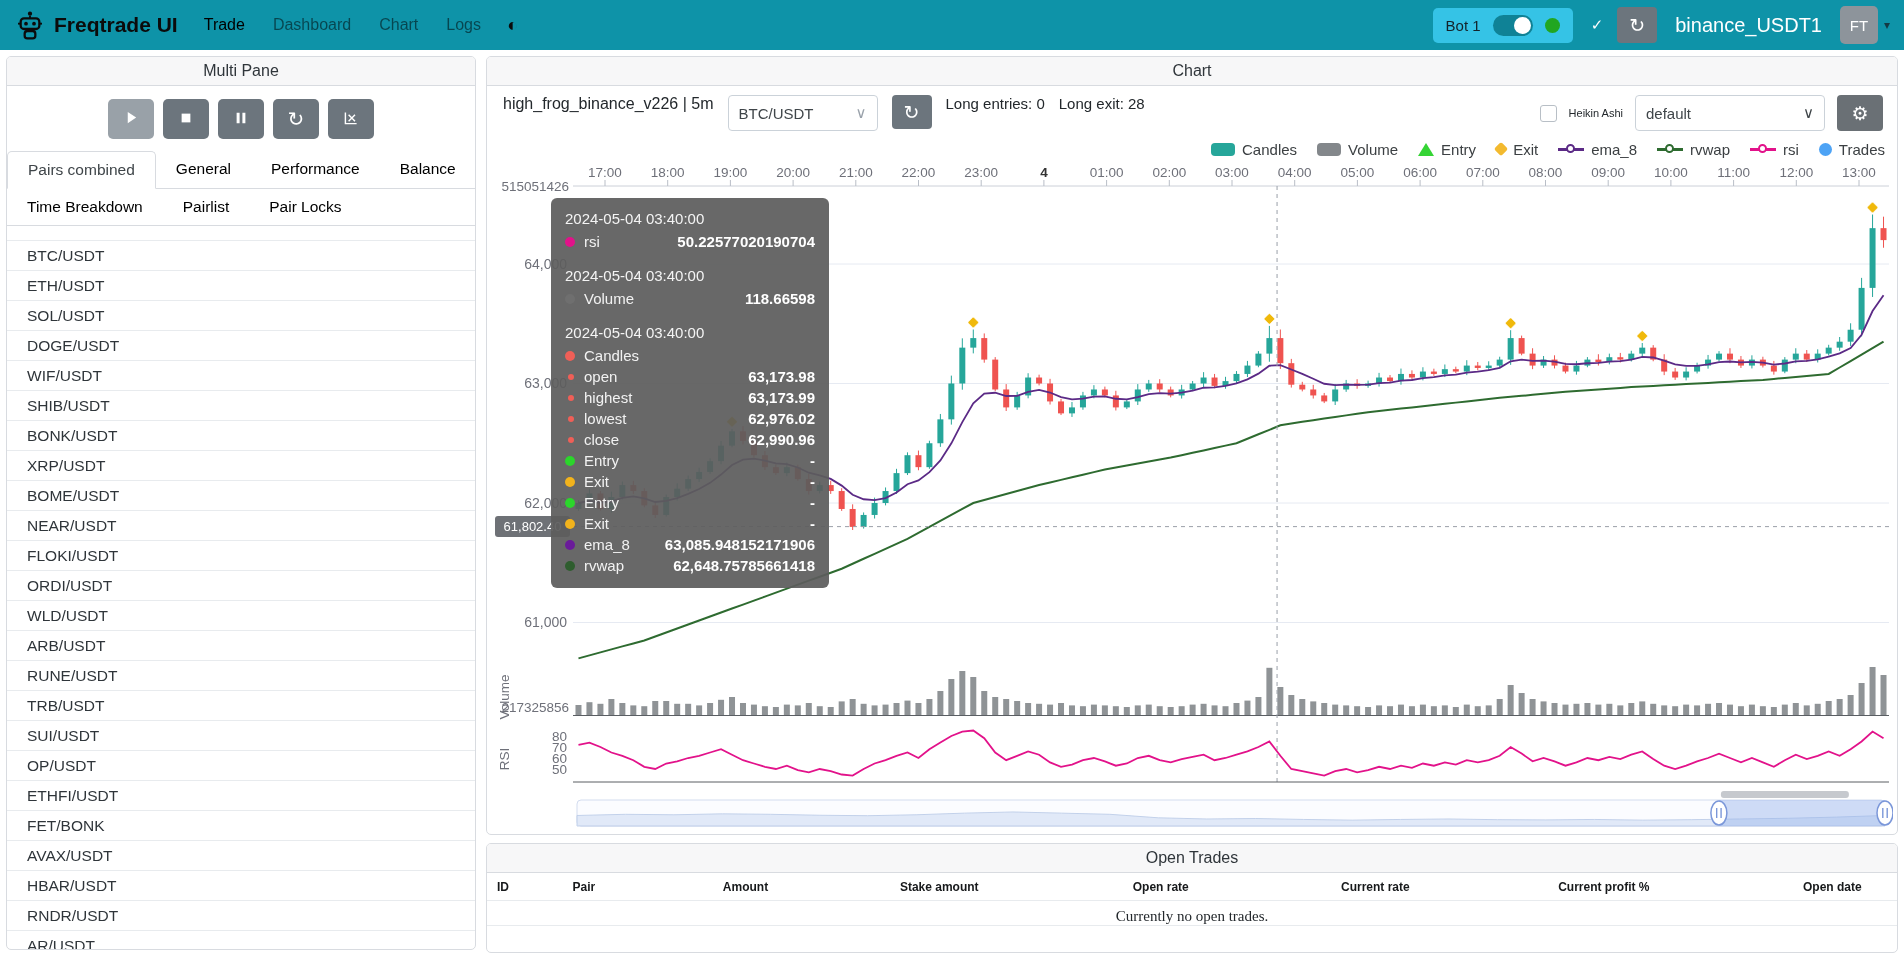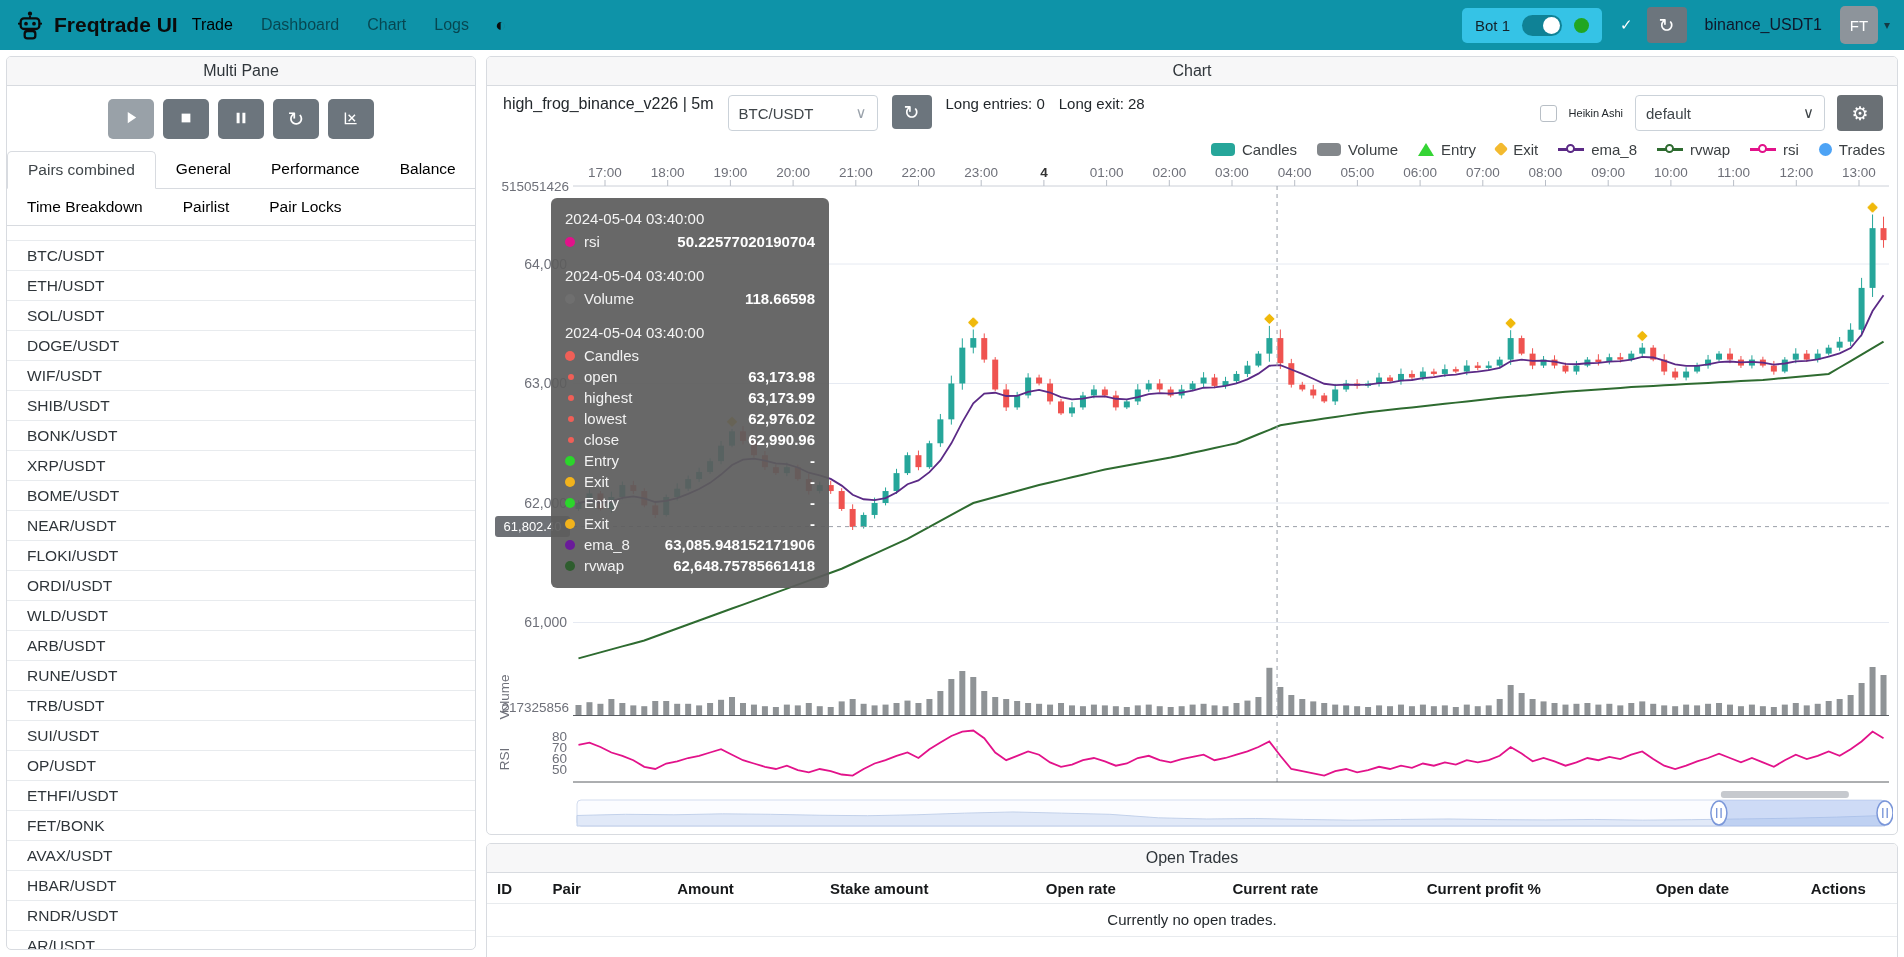--- a/index.html
+++ b/index.html
@@ -1,37 +1,37 @@
 <!DOCTYPE html>
 <html><head>
 <meta charset="utf-8">
 <style>
   * { box-sizing: border-box; margin: 0; padding: 0; }
   html,body { width:1904px; height:957px; overflow:hidden; background:#fff;
     font-family:"Liberation Sans", sans-serif; color:#23282c; }
 
   
   .navbar { height:50px; background:#0e93a8; display:flex; align-items:center; padding:0 14px; }
-  .brand { display:flex; align-items:center; gap:8px; margin-right:14px; }
+  .brand { display:flex; align-items:center; gap:8px; margin-right:26px; }
   .brand svg { width:32px; height:32px; }
   .brand-title { font-size:21px; font-weight:700; color:#0b0b0b; }
   .nav-links { display:flex; align-items:center; gap:28px; }
   .nav-link { font-size:16px; color:rgba(0,0,0,0.52); cursor:pointer; }
   .nav-link.active { color:#000000; }
   .theme-toggle { font-size:18px; color:#0b0b0b; margin-left:26px; cursor:pointer; }
   .nav-right { margin-left:auto; display:flex; align-items:center; }
   .bot-panel { background:#35c3e6; border-radius:5px; display:flex; align-items:center; gap:12px; padding:7px 13px; }
   .bot-label { font-size:15px; color:#14232a; }
   .switch { width:40px; height:21px; border-radius:11px; background:#0f8296; position:relative; cursor:pointer; }
   .switch .knob { position:absolute; right:2px; top:2px; width:17px; height:17px; border-radius:50%; background:#fff; }
   .status-dot { width:15px; height:15px; border-radius:50%; background:#21a621; }
   .conn-check { color:#fff; font-size:15px; margin:0 14px 0 18px; }
   .nav-btn { width:40px; height:36px; background:#6c757d; border:none; border-radius:4px;
     color:#fff; font-size:19px; display:flex; align-items:center; justify-content:center; cursor:pointer; }
-  .username { color:#0f172a; font-size:16px; margin:0 18px; }
+  .username { color:#ffffff; font-size:20px; margin:0 18px; }
   .avatar { width:38px; height:38px; border-radius:5px; background:#8d949b; color:#fff; font-size:15px;
     display:flex; align-items:center; justify-content:center; cursor:pointer; }
   .caret { color:#143a44; font-size:12px; margin-left:6px; cursor:pointer; }
 
   
   .main { display:flex; gap:10px; padding:6px; align-items:flex-start; }
   .card { border:1px solid #d8dbe0; border-radius:5px; background:#fff; overflow:hidden; }
   .card-header { background:#f7f7f8; border-bottom:1px solid #d8dbe0; text-align:center;
     padding:5px; font-size:16px; color:#2f353a; }
 
@@ -86,25 +86,25 @@
   .tt-group { margin-bottom:15px; }
   .tt-group:last-child { margin-bottom:0; }
   .tt-row { display:flex; align-items:center; min-height:21px; font-size:15px; }
   .tt-dot { width:10px; height:10px; border-radius:50%; margin-right:9px; flex:none; }
   .tt-dot.sm { width:6px; height:6px; margin-left:3px; margin-right:10px; }
   .tt-label { color:#f2f2f2; }
   .tt-val { margin-left:auto; font-weight:700; color:#fff; }
 
   
   .ot-cols { display:grid; grid-template-columns:4% 6% 10% 15% 14% 14% 16% 14% 7%;
-    padding:7px 10px 6px; font-size:15px; font-weight:700; color:#17191b; }
+    padding:7px 10px 6px; font-size:12px; font-weight:700; color:#17191b;gap:20px; }
   .ot-cols span { text-align:center; }
   .ot-cols span:first-child, .ot-cols span:nth-child(2) { text-align:left; }
-  .ot-empty { text-align:center; font-size:15px; padding:7px 0 8px; border-top:1px solid #e8ebee;
-    border-bottom:1px solid #e8ebee; color:#23282c; }
+  .ot-empty { text-align:center; font-size:15px; padding:7px 0 0; border-top:1px solid #e8ebee;
+    border-bottom:1px solid #e8ebee; color:#23282c;font-family:Liberation Serif, serif; }
   .ot-space { height:26px; }
 </style>
 </head>
 <body>
 
 <div class="navbar">
   <div class="brand">
     <svg viewBox="0 0 24 24">
       <circle cx="12" cy="3.5" r="1.6" fill="#0b0b0b"></circle>
       <line x1="12" y1="5" x2="12" y2="7" stroke="#0b0b0b" stroke-width="1.4"></line>

